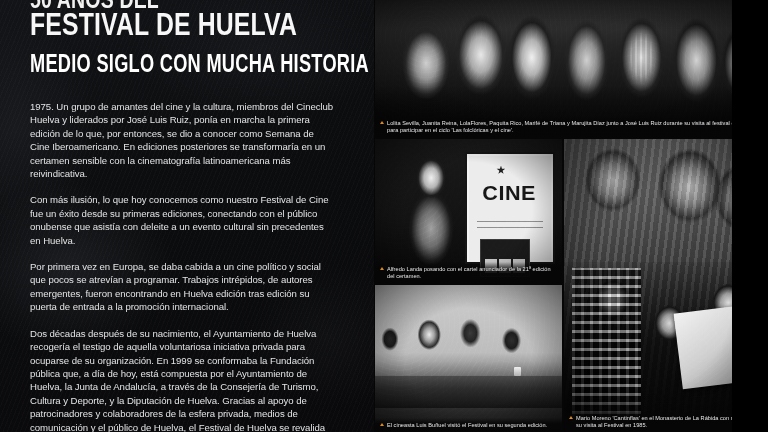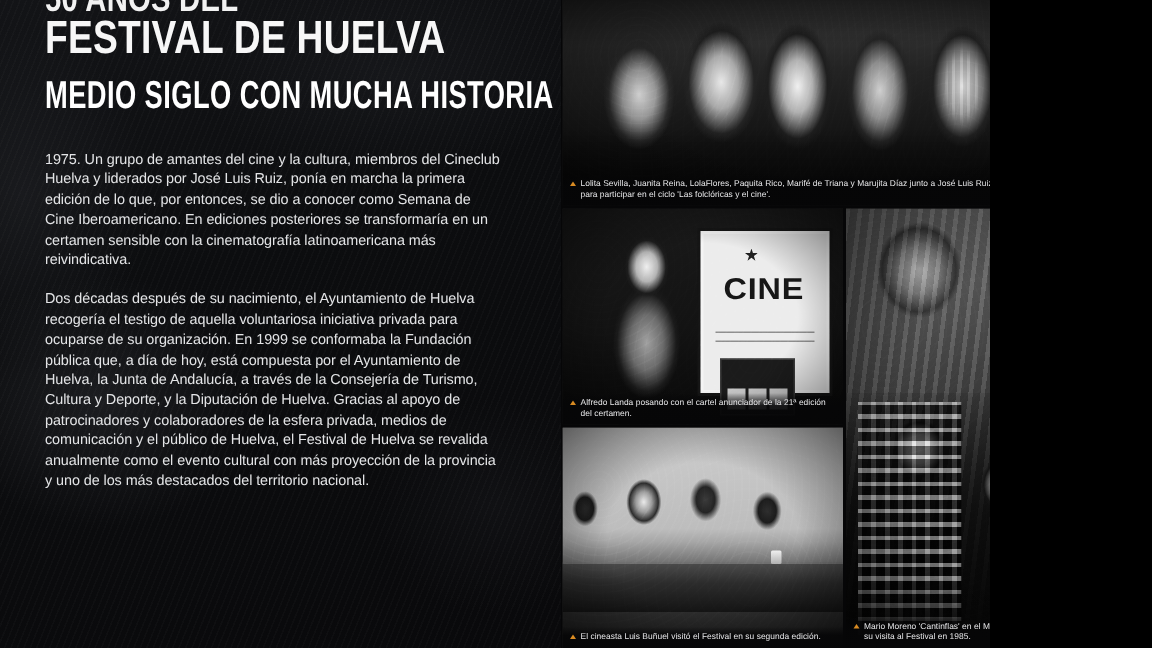--- a/index.html
+++ b/index.html
@@ -9,21 +9,21 @@
   }
   body {
     width: 768px;
     height: 432px;
     overflow: hidden;
     font-family: "Liberation Sans", sans-serif;
   }
 
   .page {
     position: relative;
-    width: 660px;
+    width: 732px;
     height: 432px;
     background: #0c4a6e;
     overflow: hidden;
   }
 
   
   .left-panel {
     position: absolute;
     left: 0;
     top: 0;
@@ -344,20 +344,22 @@
     <div class="left-inner">
 
       <div class="headline-block">
         <div class="headline-sm">50 AÑOS DEL</div>
         <div class="headline-lg">FESTIVAL DE HUELVA</div>
         <div class="subhead">MEDIO SIGLO CON MUCHA HISTORIA</div>
       </div>
 
       <div class="body-copy">
         <p>1975. Un grupo de amantes del cine y la cultura, miembros del Cineclub Huelva y liderados por José Luis Ruiz, ponía en marcha la primera edición de lo que, por entonces, se dio a conocer como Semana de Cine Iberoamericano. En ediciones posteriores se transformaría en un certamen sensible con la cinematografía latinoamericana más reivindicativa.</p>
+        <p>Con más ilusión, lo que hoy conocemos como nuestro Festival de Cine fue un éxito desde su primeras ediciones, conectando con el público onubense que asistía con deleite a un evento cultural sin precedentes en Huelva.</p>
+        <p>Por primera vez en Europa, se daba cabida a un cine político y social que pocos se atrevían a programar. Trabajos intrépidos, de autores emergentes, fueron encontrando en Huelva edición tras edición su puerta de entrada a la promoción internacional.</p>
         <p>Dos décadas después de su nacimiento, el Ayuntamiento de Huelva recogería el testigo de aquella voluntariosa iniciativa privada para ocuparse de su organización. En 1999 se conformaba la Fundación pública que, a día de hoy, está compuesta por el Ayuntamiento de Huelva, la Junta de Andalucía, a través de la Consejería de Turismo, Cultura y Deporte, y la Diputación de Huelva. Gracias al apoyo de patrocinadores y colaboradores de la esfera privada, medios de comunicación y el público de Huelva, el Festival de Huelva se revalida anualmente como el evento cultural con más proyección de la provincia y uno de los más destacados del territorio nacional.</p>
       </div>
 
     </div>
   </div>
 
   <div class="right-panel">
 
     <div class="photo" id="photo-top">
       <div class="photo-canvas">

